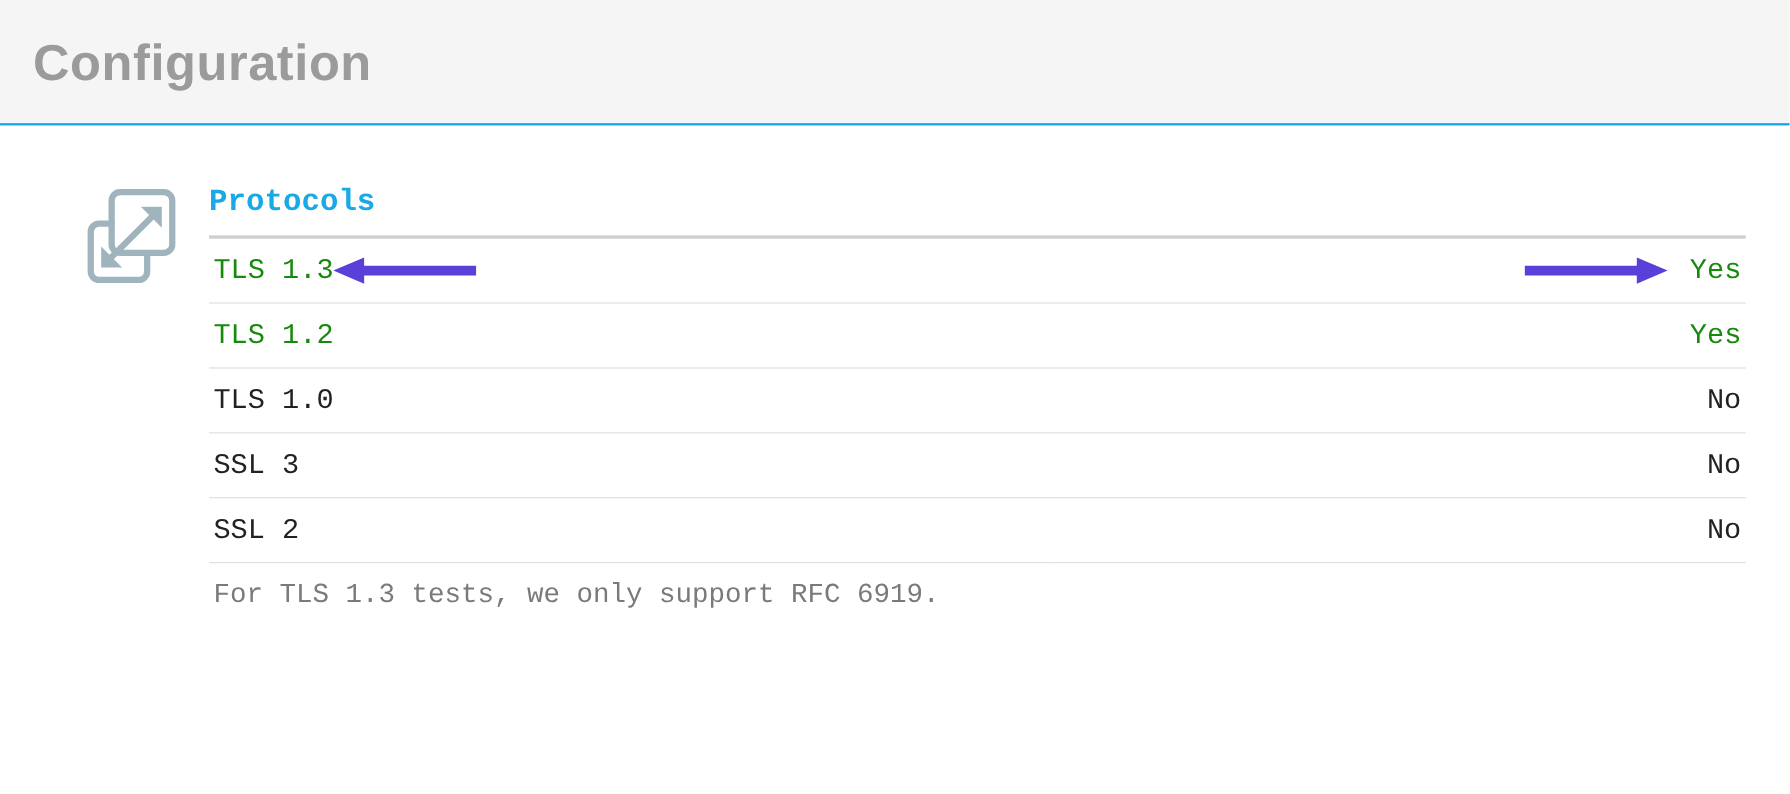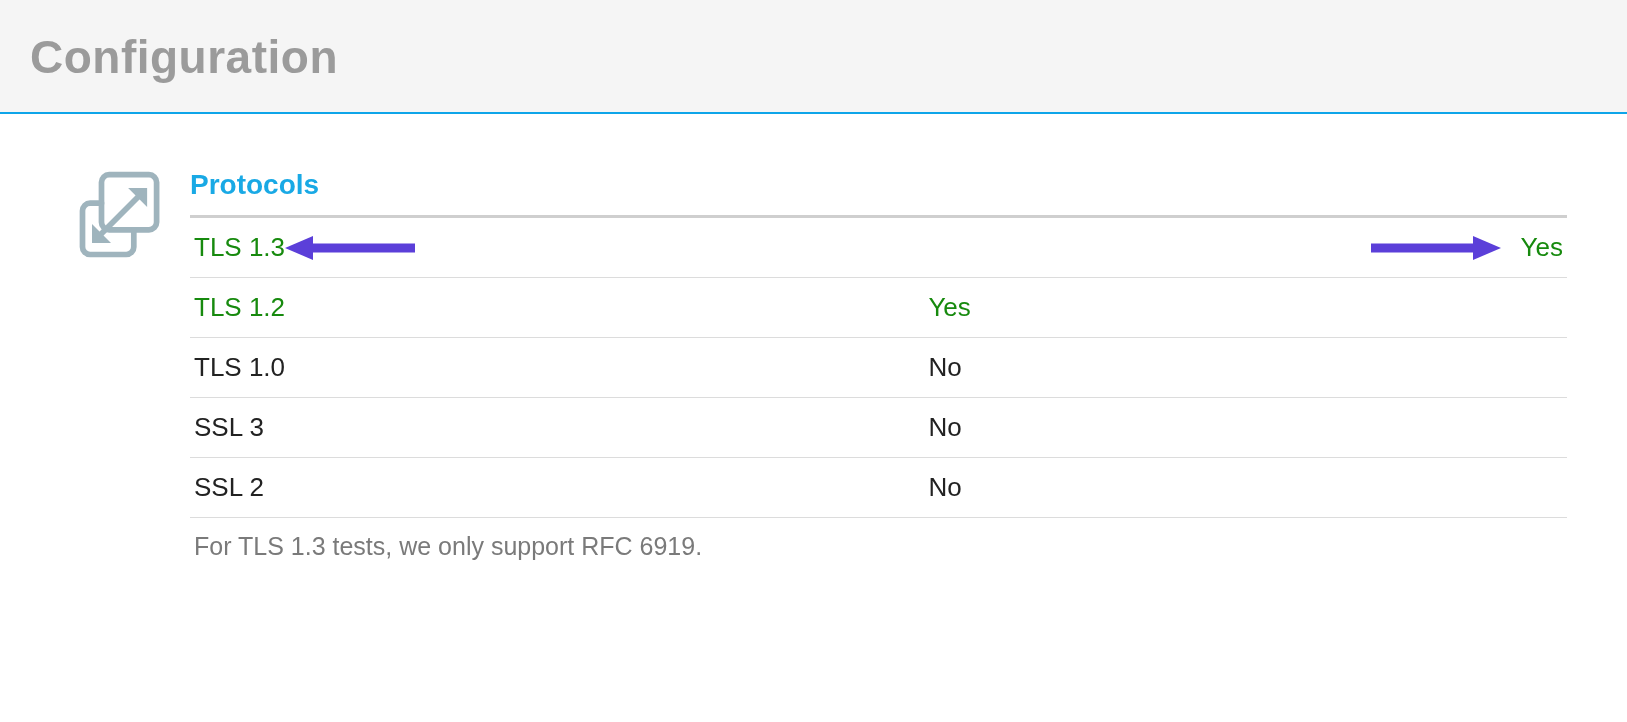--- a/index.html
+++ b/index.html
@@ -18,32 +18,32 @@
   .content {
     display: flex;
     padding: 55px 0 0 50px;
   }
   .icon-col {
     flex: 0 0 140px;
     display:flex;
     justify-content:center;
   }
   .exchange-icon svg { width: 95px; height: 95px; }
-  .table-col { flex: 1; padding-right: 60px; }
+  .table-col { flex: 1; padding-right: 40px; font-family: Liberation Mono, monospace; }
   .section-title {
     color: #19a9e5;
     font-size: 28px;
     font-weight: 700;
     padding-bottom: 14px;
   }
   .divider-top { border-top: 3px solid #cfcfcf; }
   table { width: 100%; border-collapse: collapse; }
   tr { border-bottom: 1px solid #dcdcdc; }
   td { padding: 14px 4px; font-size: 26px; }
-  td.val { }
+  td.val { text-align: right; }
   .c-green { color: #178a0e; }
   .c-orange { color: #ee9800; }
   .c-black { color: #222; }
   .footnote {
     padding: 14px 4px;
     font-size: 25px;
     color: #7a7a7a;
   }
   .arrow {
     display:inline-block;

